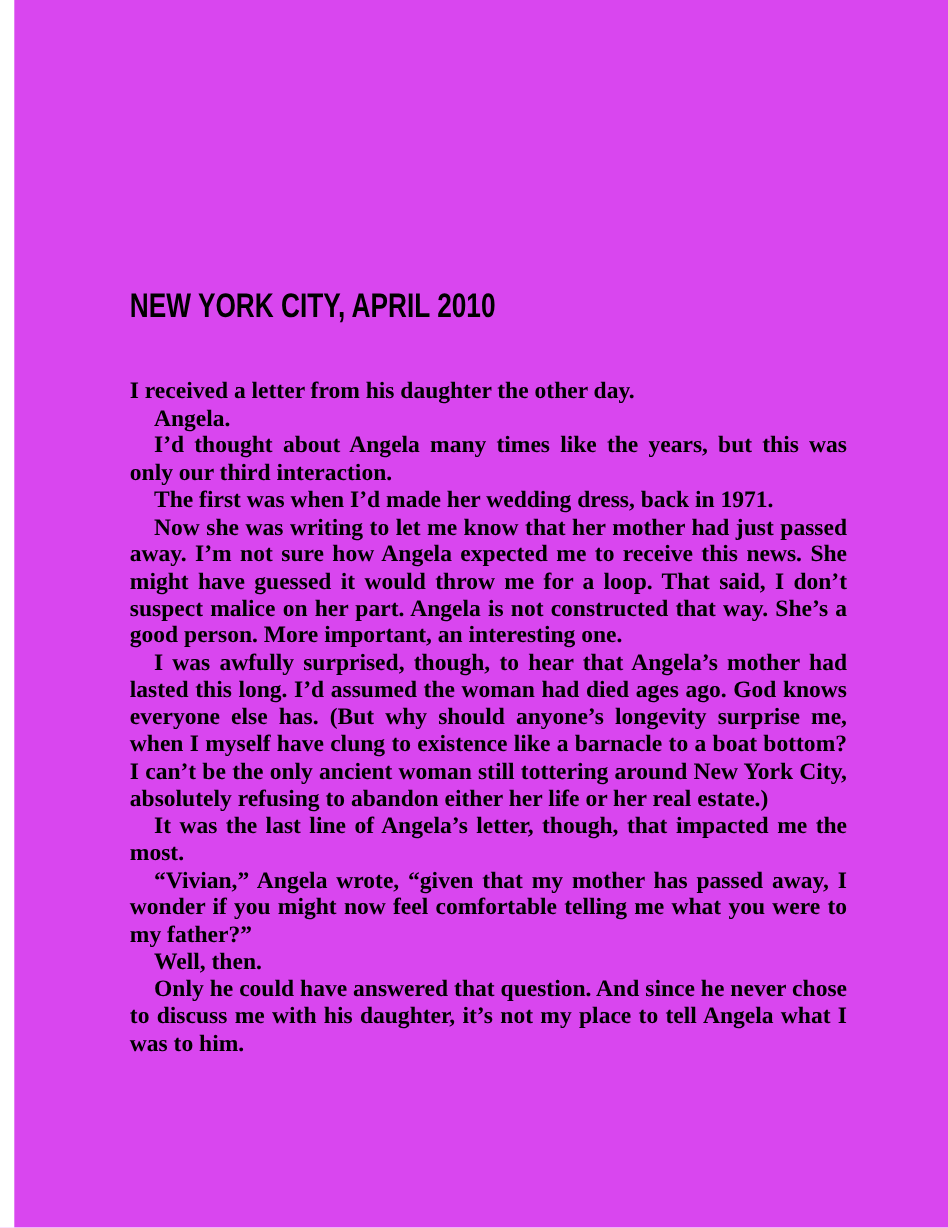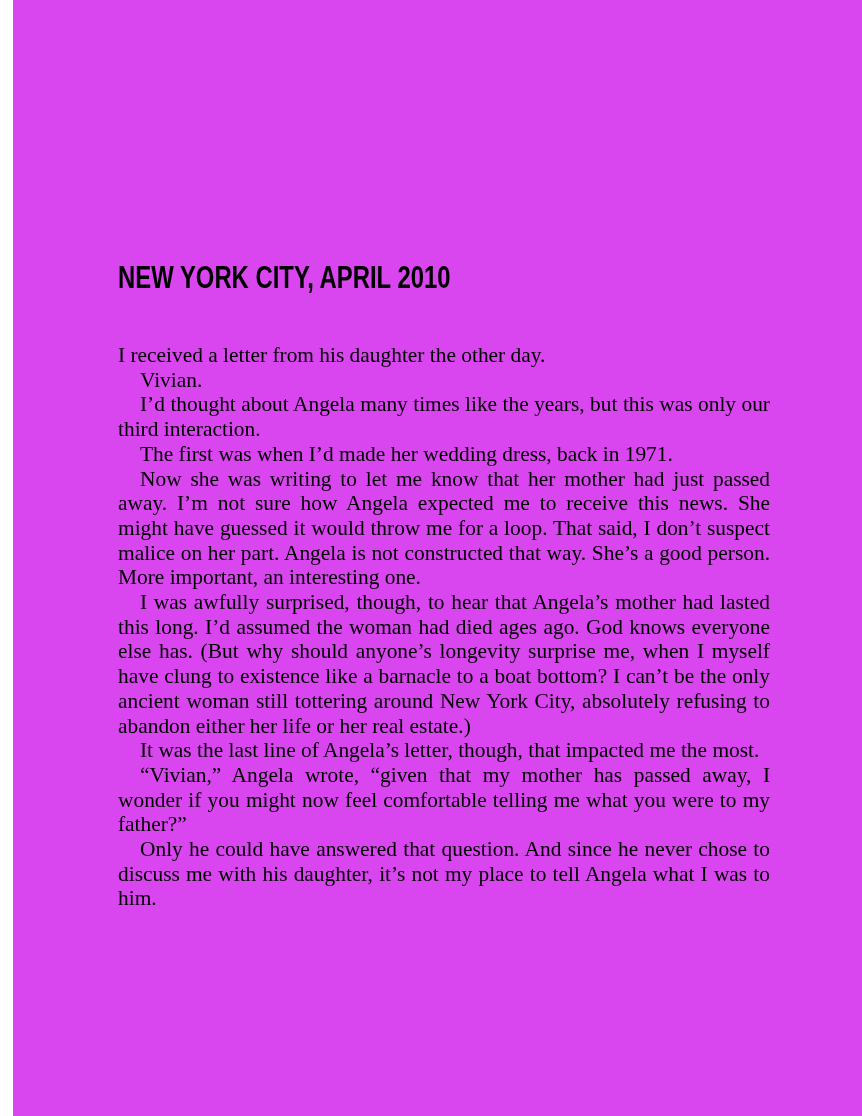--- a/index.html
+++ b/index.html
@@ -32,39 +32,41 @@
     transform-origin: 0 50%;
   }
   .body-text {
     width: 652px;
     font-family: "Liberation Serif", serif;
     font-size: 21.4px;
     line-height: 24.7px;
     color: #000000;
     text-align: justify;
     hyphens: none;
+    font-weight: bold;
   }
   .body-text p {
     margin: 0;
     padding: 0;
     text-indent: 22px;
   }
   .body-text p:first-child {
     text-indent: 0;
   }
 </style>
 </head>
 <body>
 
 <div class="page">
   <h1 class="chapter-heading">NEW YORK CITY, APRIL 2010</h1>
   <div class="body-text">
       <p>I received a letter from his daughter the other day.</p>
-      <p>Vivian.</p>
+      <p>Angela.</p>
       <p>I’d thought about Angela many times like the years, but this was only our third interaction.</p>
       <p>The first was when I’d made her wedding dress, back in 1971.</p>
       <p>Now she was writing to let me know that her mother had just passed away. I’m not sure how Angela expected me to receive this news. She might have guessed it would throw me for a loop. That said, I don’t suspect malice on her part. Angela is not constructed that way. She’s a good person. More important, an interesting one.</p>
       <p>I was awfully surprised, though, to hear that Angela’s mother had lasted this long. I’d assumed the woman had died ages ago. God knows everyone else has. (But why should anyone’s longevity surprise me, when I myself have clung to existence like a barnacle to a boat bottom? I can’t be the only ancient woman still tottering around New York City, absolutely refusing to abandon either her life or her real estate.)</p>
       <p>It was the last line of Angela’s letter, though, that impacted me the most.</p>
       <p>“Vivian,” Angela wrote, “given that my mother has passed away, I wonder if you might now feel comfortable telling me what you were to my father?”</p>
+      <p>Well, then.</p>
       <p>Only he could have answered that question. And since he never chose to discuss me with his daughter, it’s not my place to tell Angela what I was to him.</p>
     </div>
 </div>
 
 </body></html>

